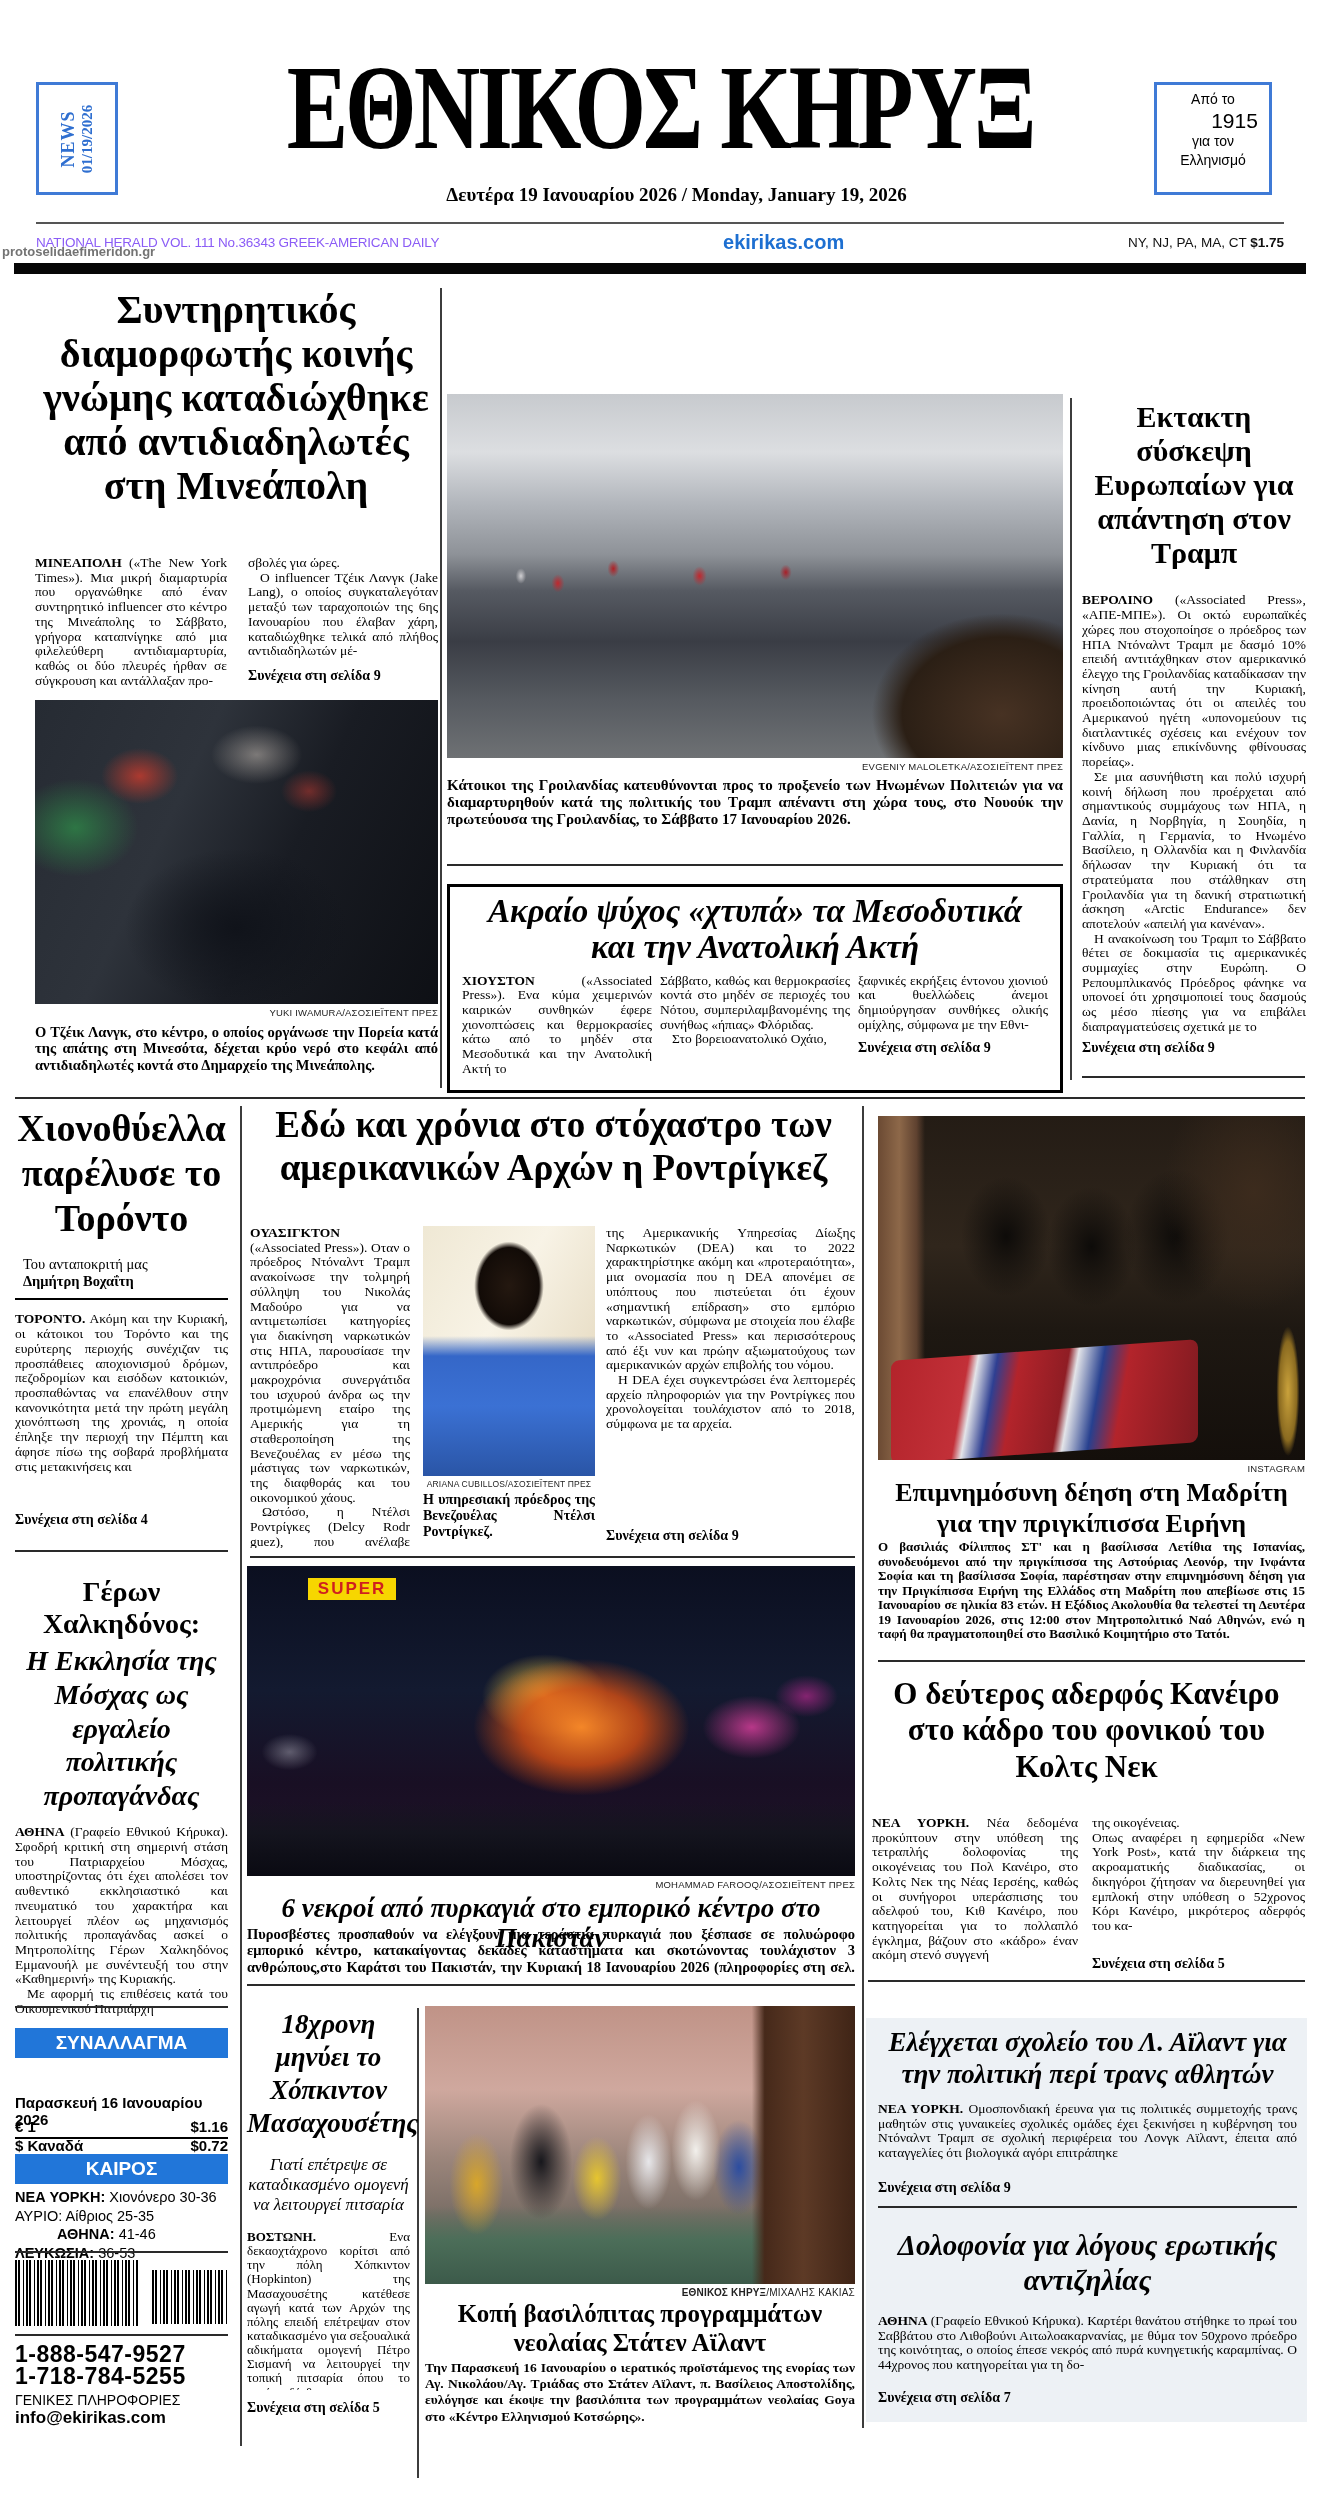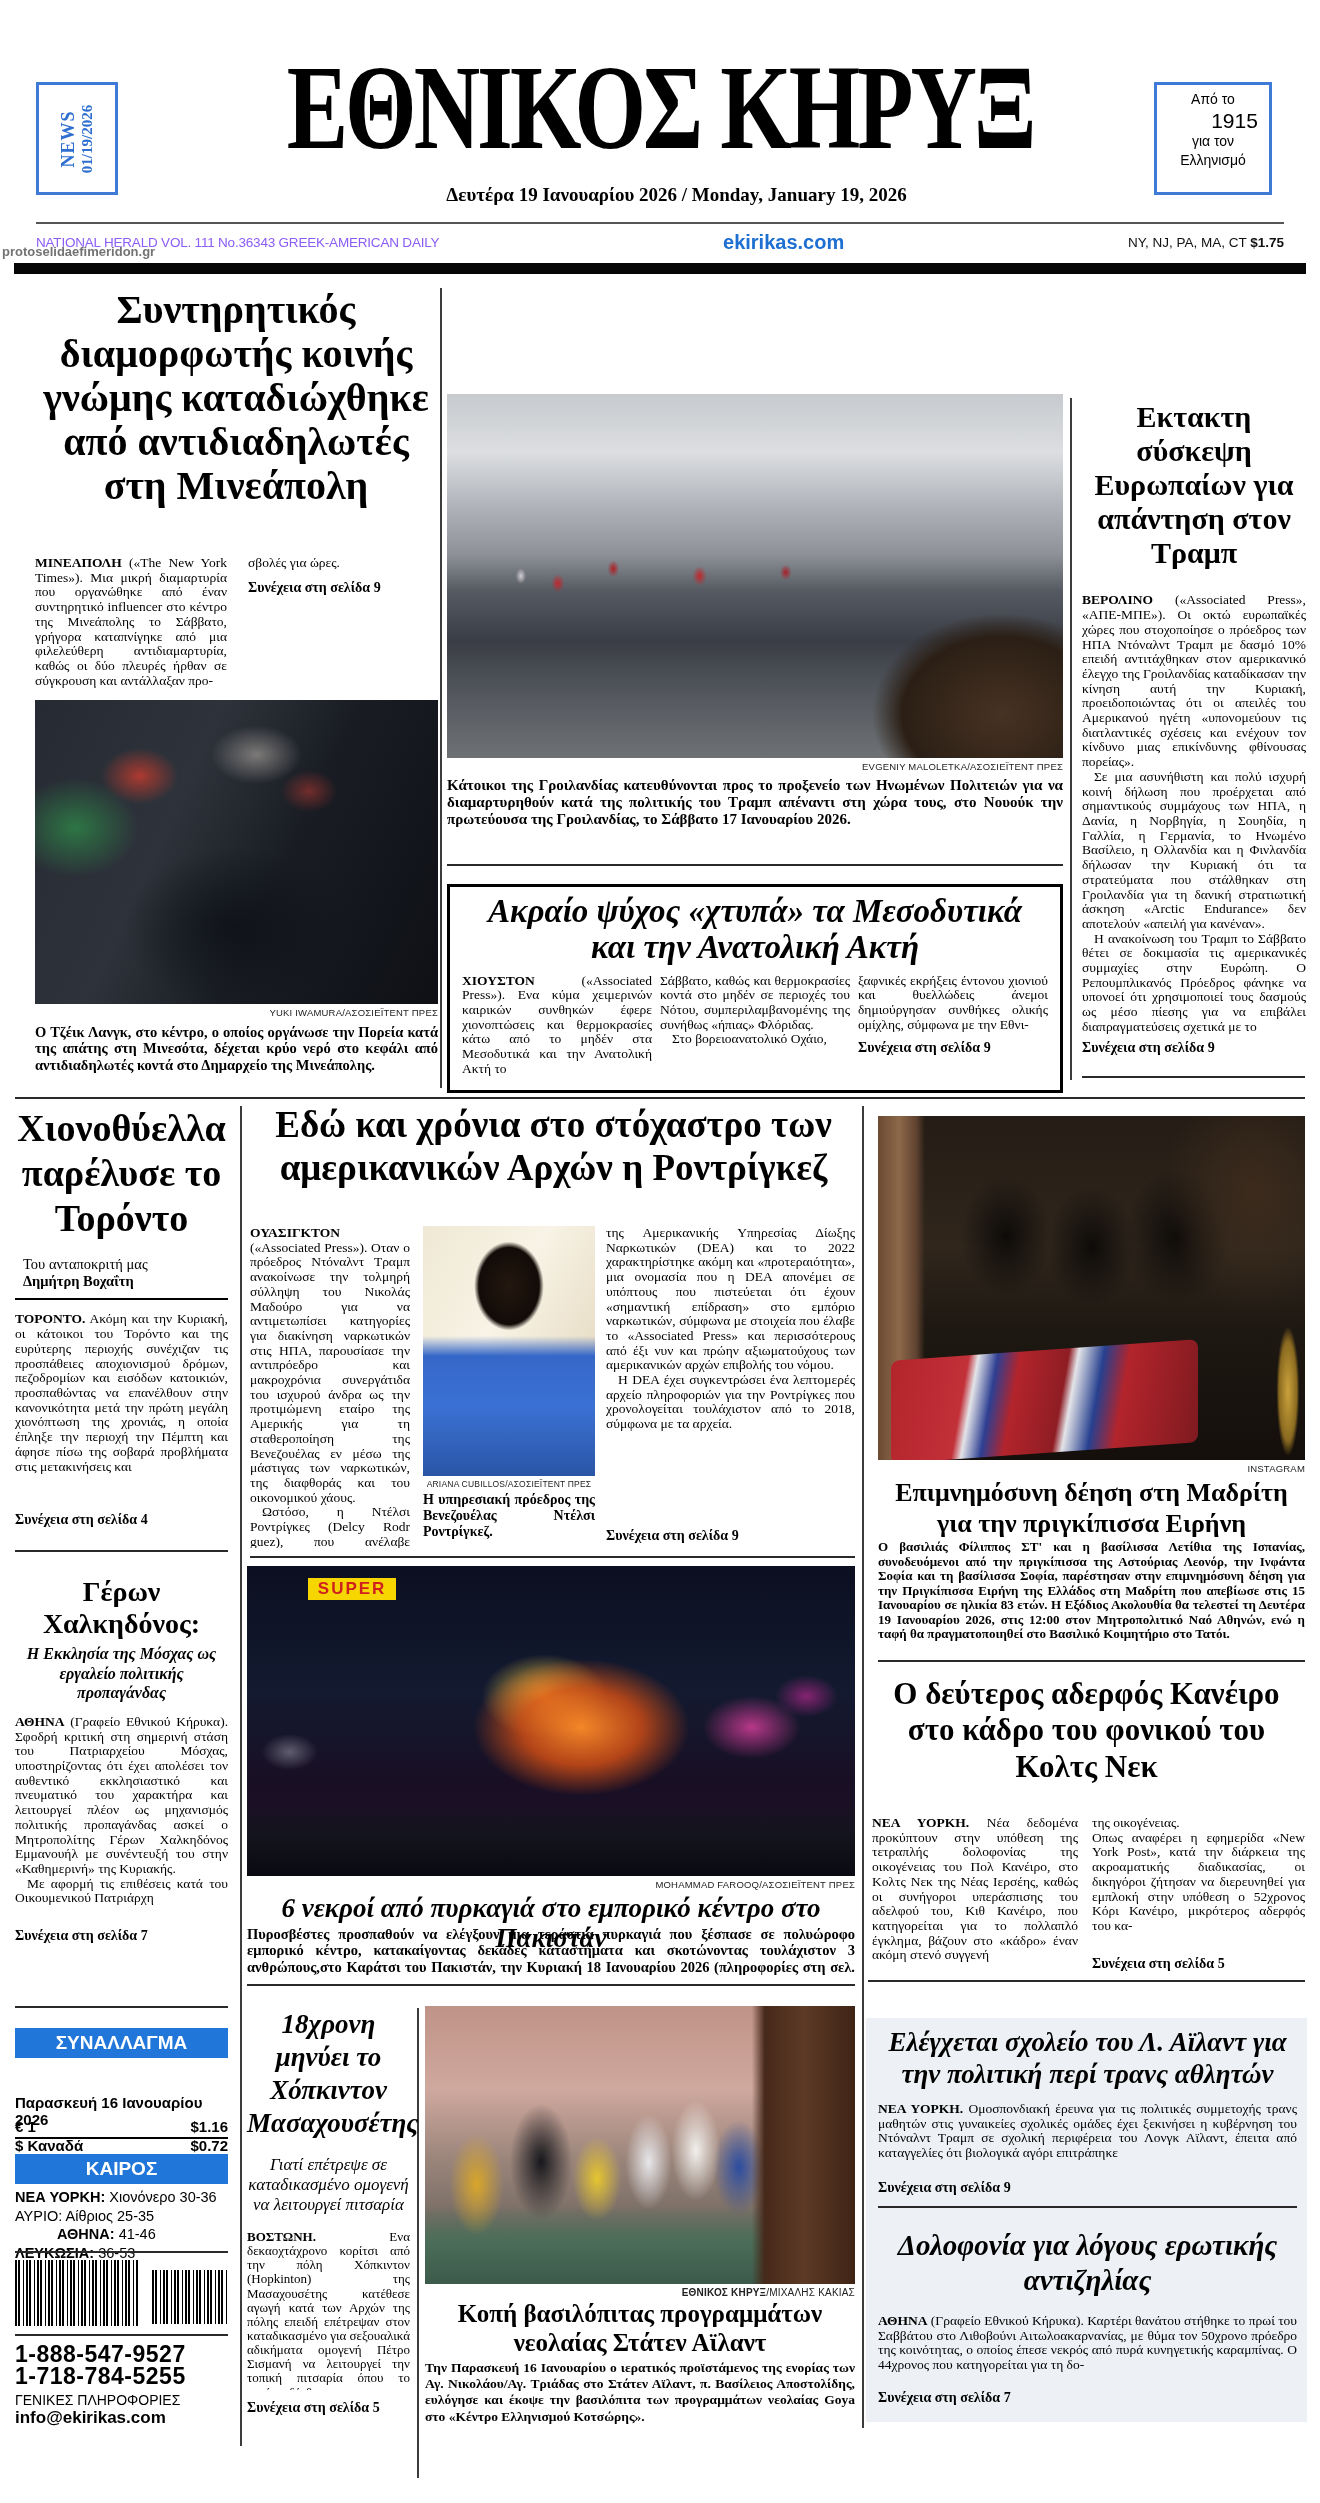--- a/index.html
+++ b/index.html
@@ -115,20 +115,21 @@
   <div class="vr" style="left:1070px;top:398px;height:682px;"></div>
   <div class="hr2" style="left:15px;top:1097px;width:1290px;"></div>
 
   <div class="abs hl" style="left:35px;top:288px;width:402px;font-size:40px;line-height:1.1;">Συντηρητικός διαμορφωτής κοινής γνώμης καταδιώχθηκε από αντιδιαδηλωτές στη Μινεάπολη</div>
 
   <div class="abs bt clip" style="left:35px;top:556px;width:192px;height:138px;">
     <p><span class="lead">ΜΙΝΕΑΠΟΛΗ</span> <span>(«The New York Times»). Μια μικρή διαμαρτυρία που οργανώθηκε από έναν συντηρητικό influencer στο κέντρο της Μινεάπολης το Σάββατο, γρήγορα καταπνίγηκε από μια φιλελεύθερη αντιδιαμαρτυρία, καθώς οι δύο πλευρές ήρθαν σε σύγκρουση και αντάλλαξαν προ-</span></p>
   </div>
   <div class="abs bt clip" style="left:248px;top:556px;width:190px;height:140px;">
     <p>σβολές για ώρες.</p>
+    <p>Ο influencer Τζέικ Λανγκ (Jake Lang), ο οποίος συγκαταλεγόταν μεταξύ των ταραχοποιών της 6ης Ιανουαρίου που έλαβαν χάρη, καταδιώχθηκε τελικά από πλήθος αντιδιαδηλωτών μέ-</p>
     <div class="cont" style="margin-top:9px;">Συνέχεια στη σελίδα 9</div>
   </div>
 
   <div class="photo ph-minn" style="left:35px;top:700px;width:403px;height:304px;"></div>
   <div class="abs credit" style="left:35px;top:1007px;width:403px;">YUKI IWAMURA/ΑΣΟΣΙΕΪΤΕΝΤ ΠΡΕΣ</div>
   <div class="abs cap clip" style="left:35px;top:1024px;width:403px;height:66px;">Ο Τζέικ Λανγκ, στο κέντρο, ο οποίος οργάνωσε την Πορεία κατά της απάτης στη Μινεσότα, δέχεται κρύο νερό στο κεφάλι από αντιδιαδηλωτές κοντά στο Δημαρχείο της Μινεάπολης.</div>
 
 
   <div class="photo ph-green" style="left:447px;top:394px;width:616px;height:364px;"></div>
   <div class="abs credit" style="left:447px;top:761px;width:616px;">EVGENIY MALOLETKA/ΑΣΟΣΙΕΪΤΕΝΤ ΠΡΕΣ</div>
@@ -212,21 +213,21 @@
   </div>
   <div class="abs bt clip" style="left:1092px;top:1816px;width:213px;height:134px;">
     <p>της οικογένειας.</p>
     <p style="text-indent:0;">Οπως αναφέρει η εφημερίδα «New York Post», κατά την διάρκεια της ακροαματικής διαδικασίας, οι δικηγόροι ζήτησαν να διερευνηθεί για εμπλοκή στην υπόθεση ο 52χρονος Κόρι Κανέιρο, μικρότερος αδερφός του κα-</p>
   </div>
   <div class="abs cont" style="left:1092px;top:1956px;">Συνέχεια στη σελίδα 5</div>
   <div class="hr2" style="left:868px;top:1980px;width:437px;"></div>
 
   <div class="abs" style="left:15px;top:1576px;width:213px;">
     <div class="hl" style="font-size:28px;line-height:1.15;">Γέρων Χαλκηδόνος:</div>
-    <div class="hl" style="font-size:16px;line-height:1.2;font-style:italic;margin-top:4px;">Η Εκκλησία της Μόσχας ως εργαλείο πολιτικής προπαγάνδας</div>
+    <div class="hl" style="font-size:28px;line-height:1.2;font-style:italic;margin-top:4px;">Η Εκκλησία της Μόσχας ως εργαλείο πολιτικής προπαγάνδας</div>
     <div class="bt clip" style="margin-top:13px;height:204px;">
       <p><span class="lead">ΑΘΗΝΑ</span> <span>(Γραφείο Εθνικού Κήρυκα). Σφοδρή κριτική στη σημερινή στάση του Πατριαρχείου Μόσχας, υποστηρίζοντας ότι έχει απολέσει τον αυθεντικό εκκλησιαστικό και πνευματικό του χαρακτήρα και λειτουργεί πλέον ως μηχανισμός πολιτικής προπαγάνδας ασκεί ο Μητροπολίτης Γέρων Χαλκηδόνος Εμμανουήλ με συνέντευξή του στην «Καθημερινή» της Κυριακής.</span></p>
       <p>Με αφορμή τις επιθέσεις κατά του Οικουμενικού Πατριάρχη</p>
     </div>
     <div class="cont" style="margin-top:9px;">Συνέχεια στη σελίδα 7</div>
   </div>
   <div class="hr2" style="left:15px;top:2006px;width:213px;"></div>
 
   <div class="banner" style="left:15px;top:2028px;width:213px;">ΣΥΝΑΛΛΑΓΜΑ</div>
   <div class="abs sans" style="left:15px;top:2094px;width:213px;font-size:15px;font-weight:bold;">Παρασκευή 16 Ιανουαρίου 2026</div>

